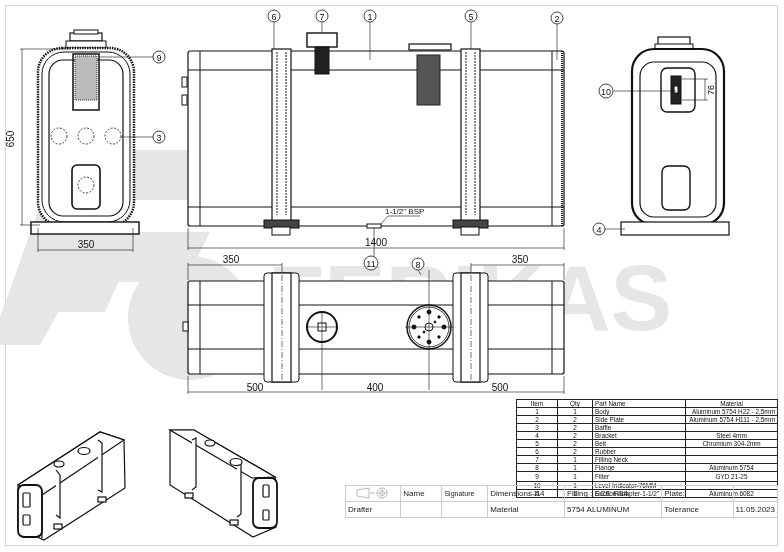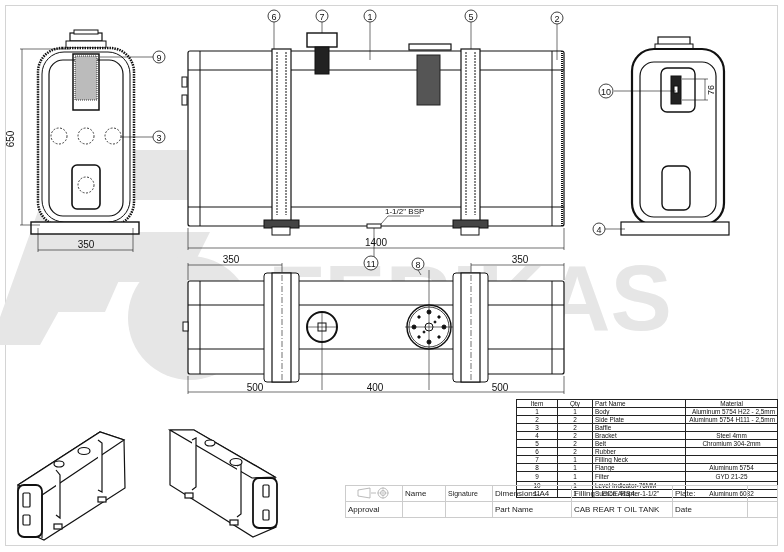--- a/index.html
+++ b/index.html
@@ -335,22 +335,22 @@
       </svg>
     </td>
     <td style="width:38px">Name</td>
     <td style="width:42px" class="sm">Signature</td>
     <td style="width:74px">Dimensions-A4</td>
     <td style="width:96px">Filling : ECE R34</td>
     <td style="width:70px">Plate:</td>
     <td></td>
   </tr>
   <tr>
-    <td>Approval</td>
+    <td>Drafter</td>
     <td></td>
     <td></td>
-    <td>Part Name</td>
-    <td>CAB REAR T OIL TANK</td>
-    <td>Date</td>
-    <td></td>
+    <td>Material</td>
+    <td>5754 ALUMINUM</td>
+    <td>Tolerance</td>
+    <td class="rgt">11.05.2023</td>
   </tr>
 </tbody>
   </table>
 
 </body></html>

